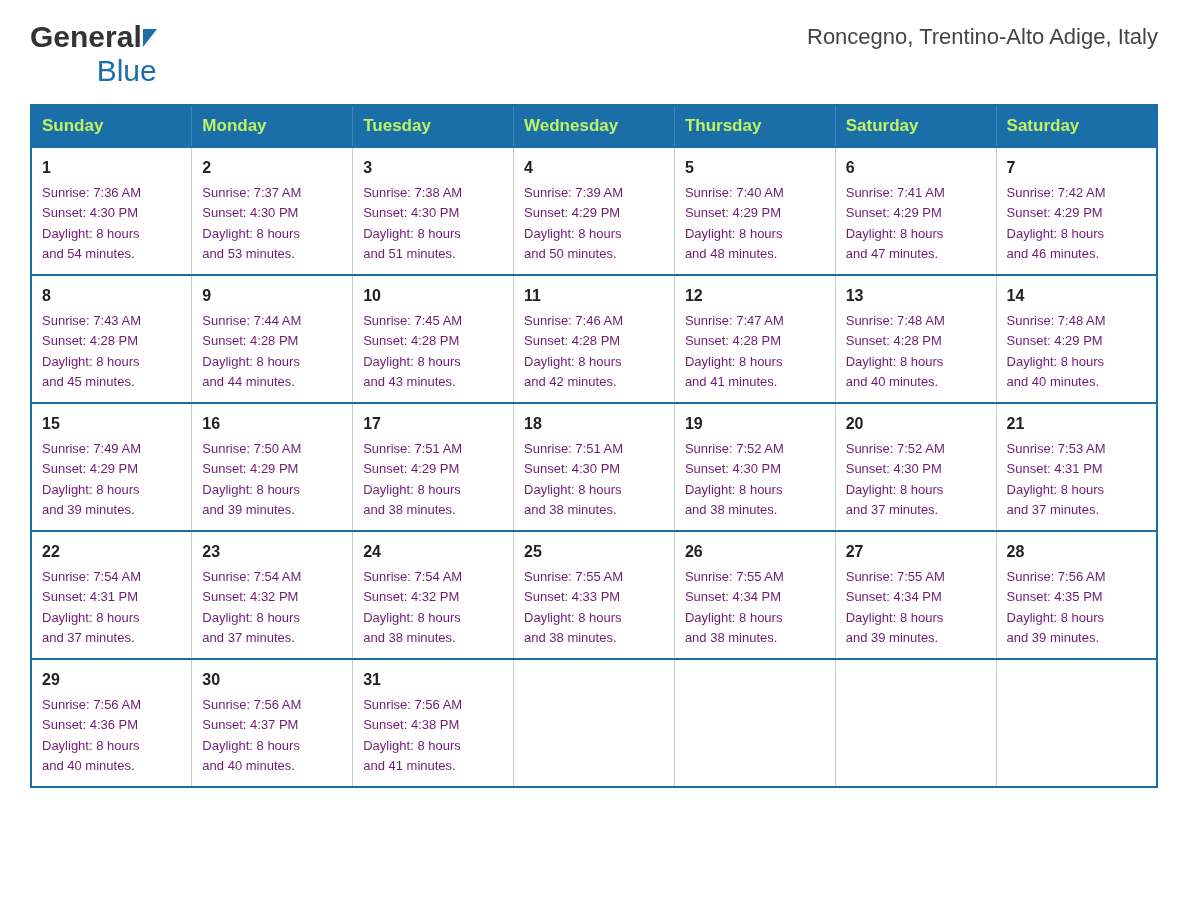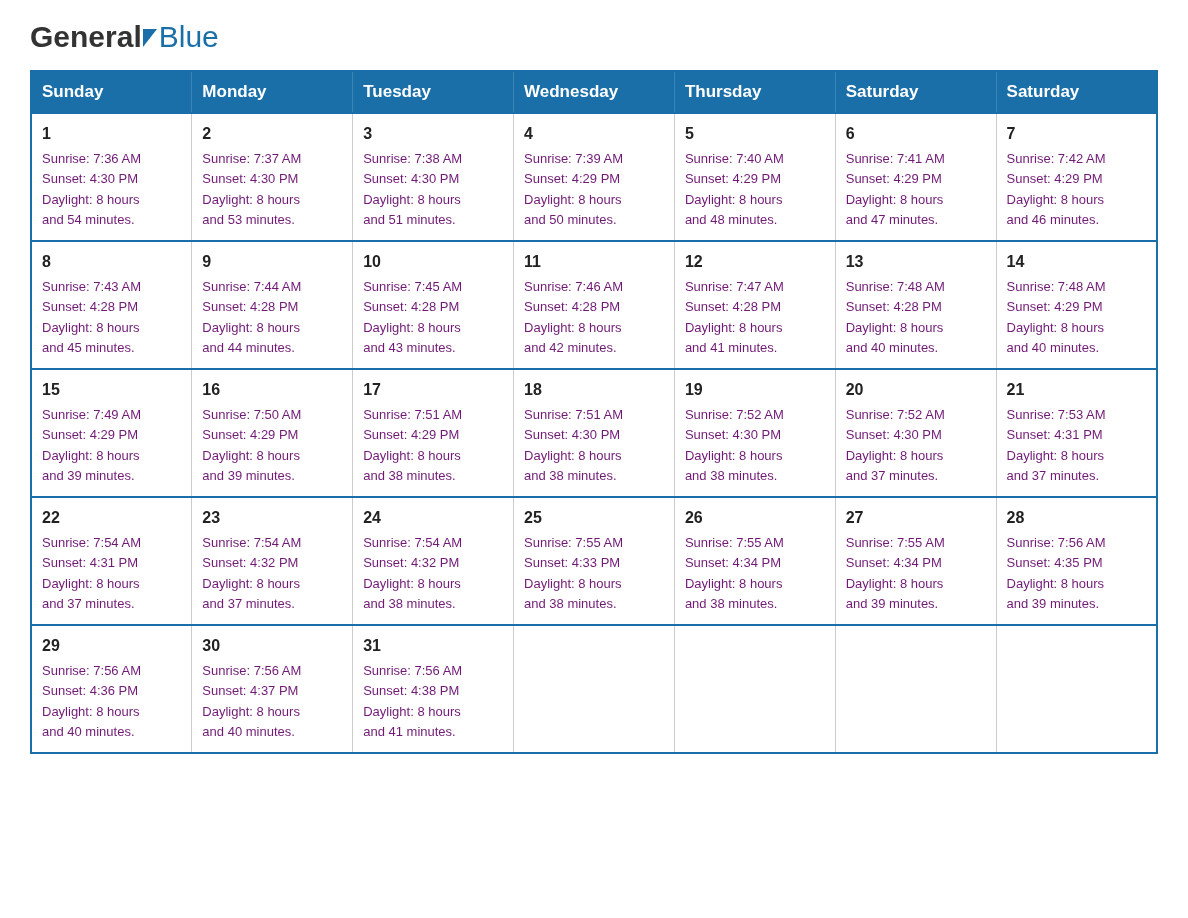--- a/index.html
+++ b/index.html
@@ -12,22 +12,22 @@
       padding: 20px 30px;
     }
     .header-area {
       display: flex;
       justify-content: space-between;
       align-items: flex-start;
       margin-bottom: 16px;
     }
     .logo {
       display: flex;
-      flex-direction: row;
-      align-items: center;
+      flex-direction: column;
+      align-items: flex-end;
     }
     .title-area {
       text-align: right;
     }
     .month-title {
       font-size: 52px;
       font-weight: bold;
       color: #222;
       line-height: 1.1;
     }
@@ -36,21 +36,21 @@
       color: #444;
       margin-top: 4px;
     }
     .calendar-table {
       width: 100%;
       border-collapse: collapse;
       border: 2px solid #1a6fa8;
     }
     .calendar-table thead tr {
       background-color: #1a6fa8;
-      color: #ffffff;
+      color: #bef264;
     }
     .calendar-table thead th {
       padding: 10px 10px;
       font-size: 17px;
       font-weight: 600;
       text-align: left;
       border-right: 1px solid #3a85b8;
     }
     .calendar-table thead th:last-child {
       border-right: none;
@@ -118,20 +118,21 @@
   <div class="logo">
     <div class="logo-row">
       <span class="logo-text-general">General</span>
       <span class="logo-arrow"></span>
     </div>
     <div>
       <span class="logo-text-blue">Blue</span>
     </div>
   </div>
   <div class="title-area">
+    <div class="subtitle">Roncegno, Trentino-Alto Adige, Italy</div>
   </div>
 </div>
 
 <table class="calendar-table">
   <thead>
     <tr>
     <th>Sunday</th>
         <th>Monday</th>
         <th>Tuesday</th>
         <th>Wednesday</th>

